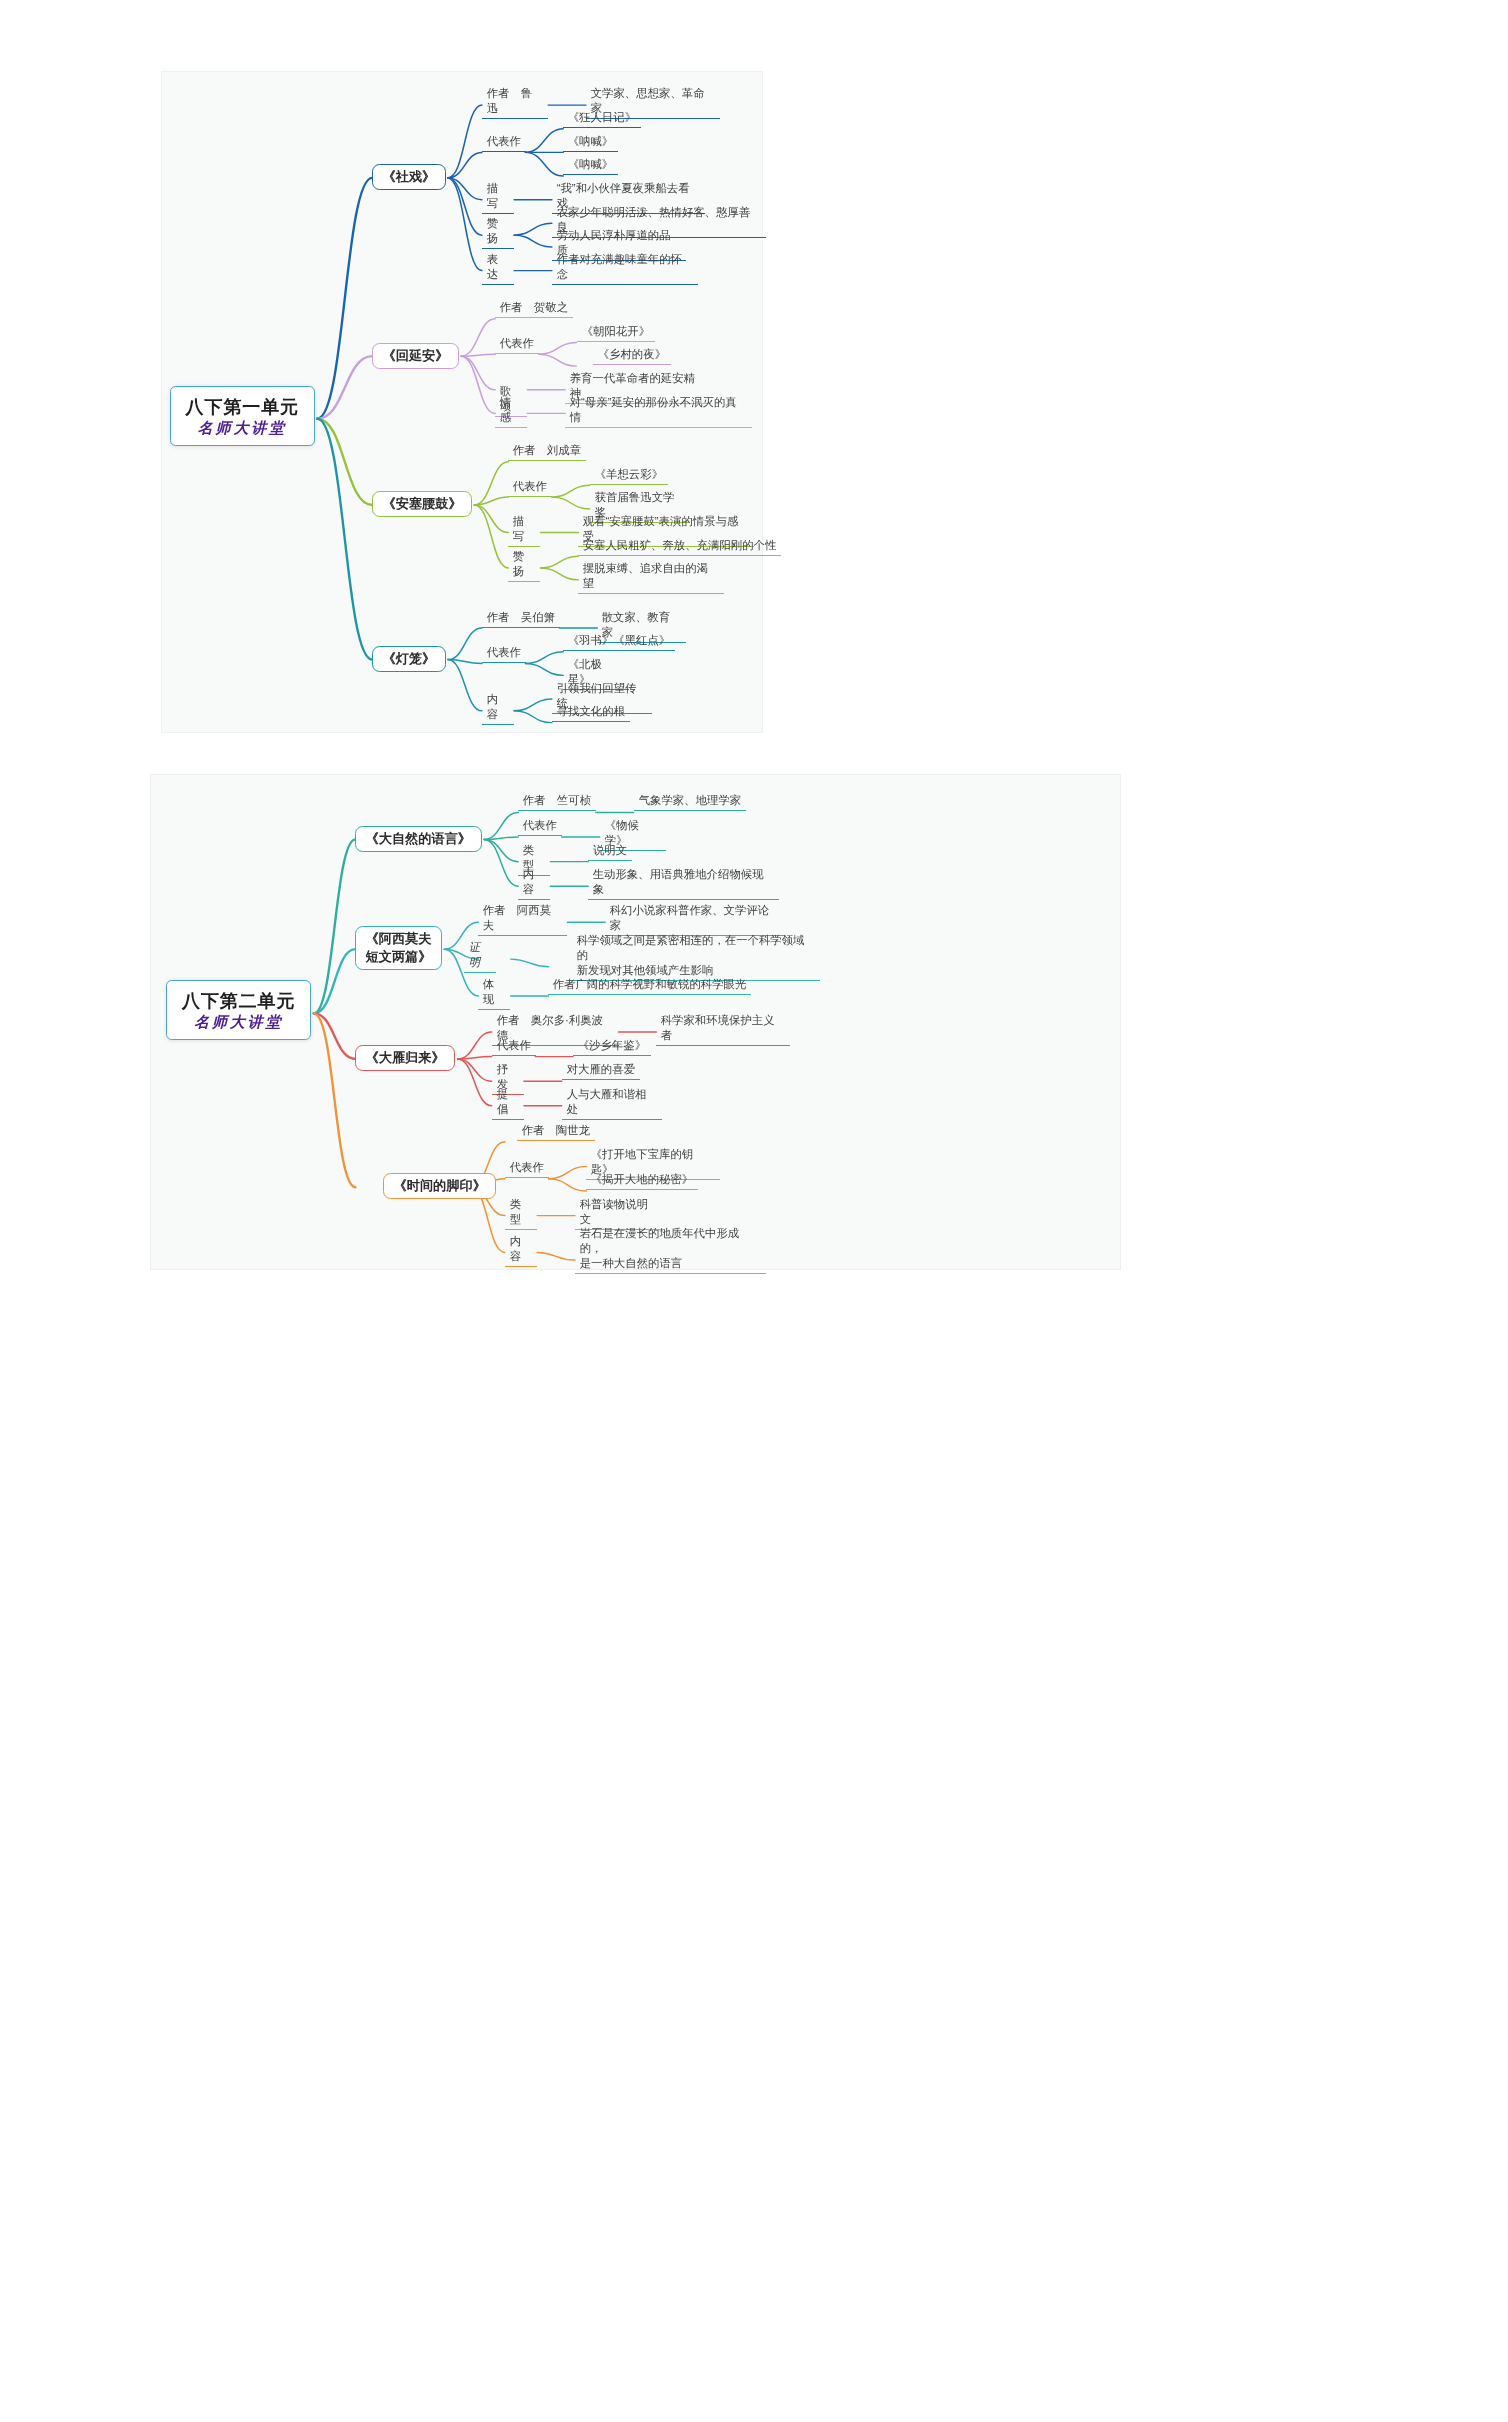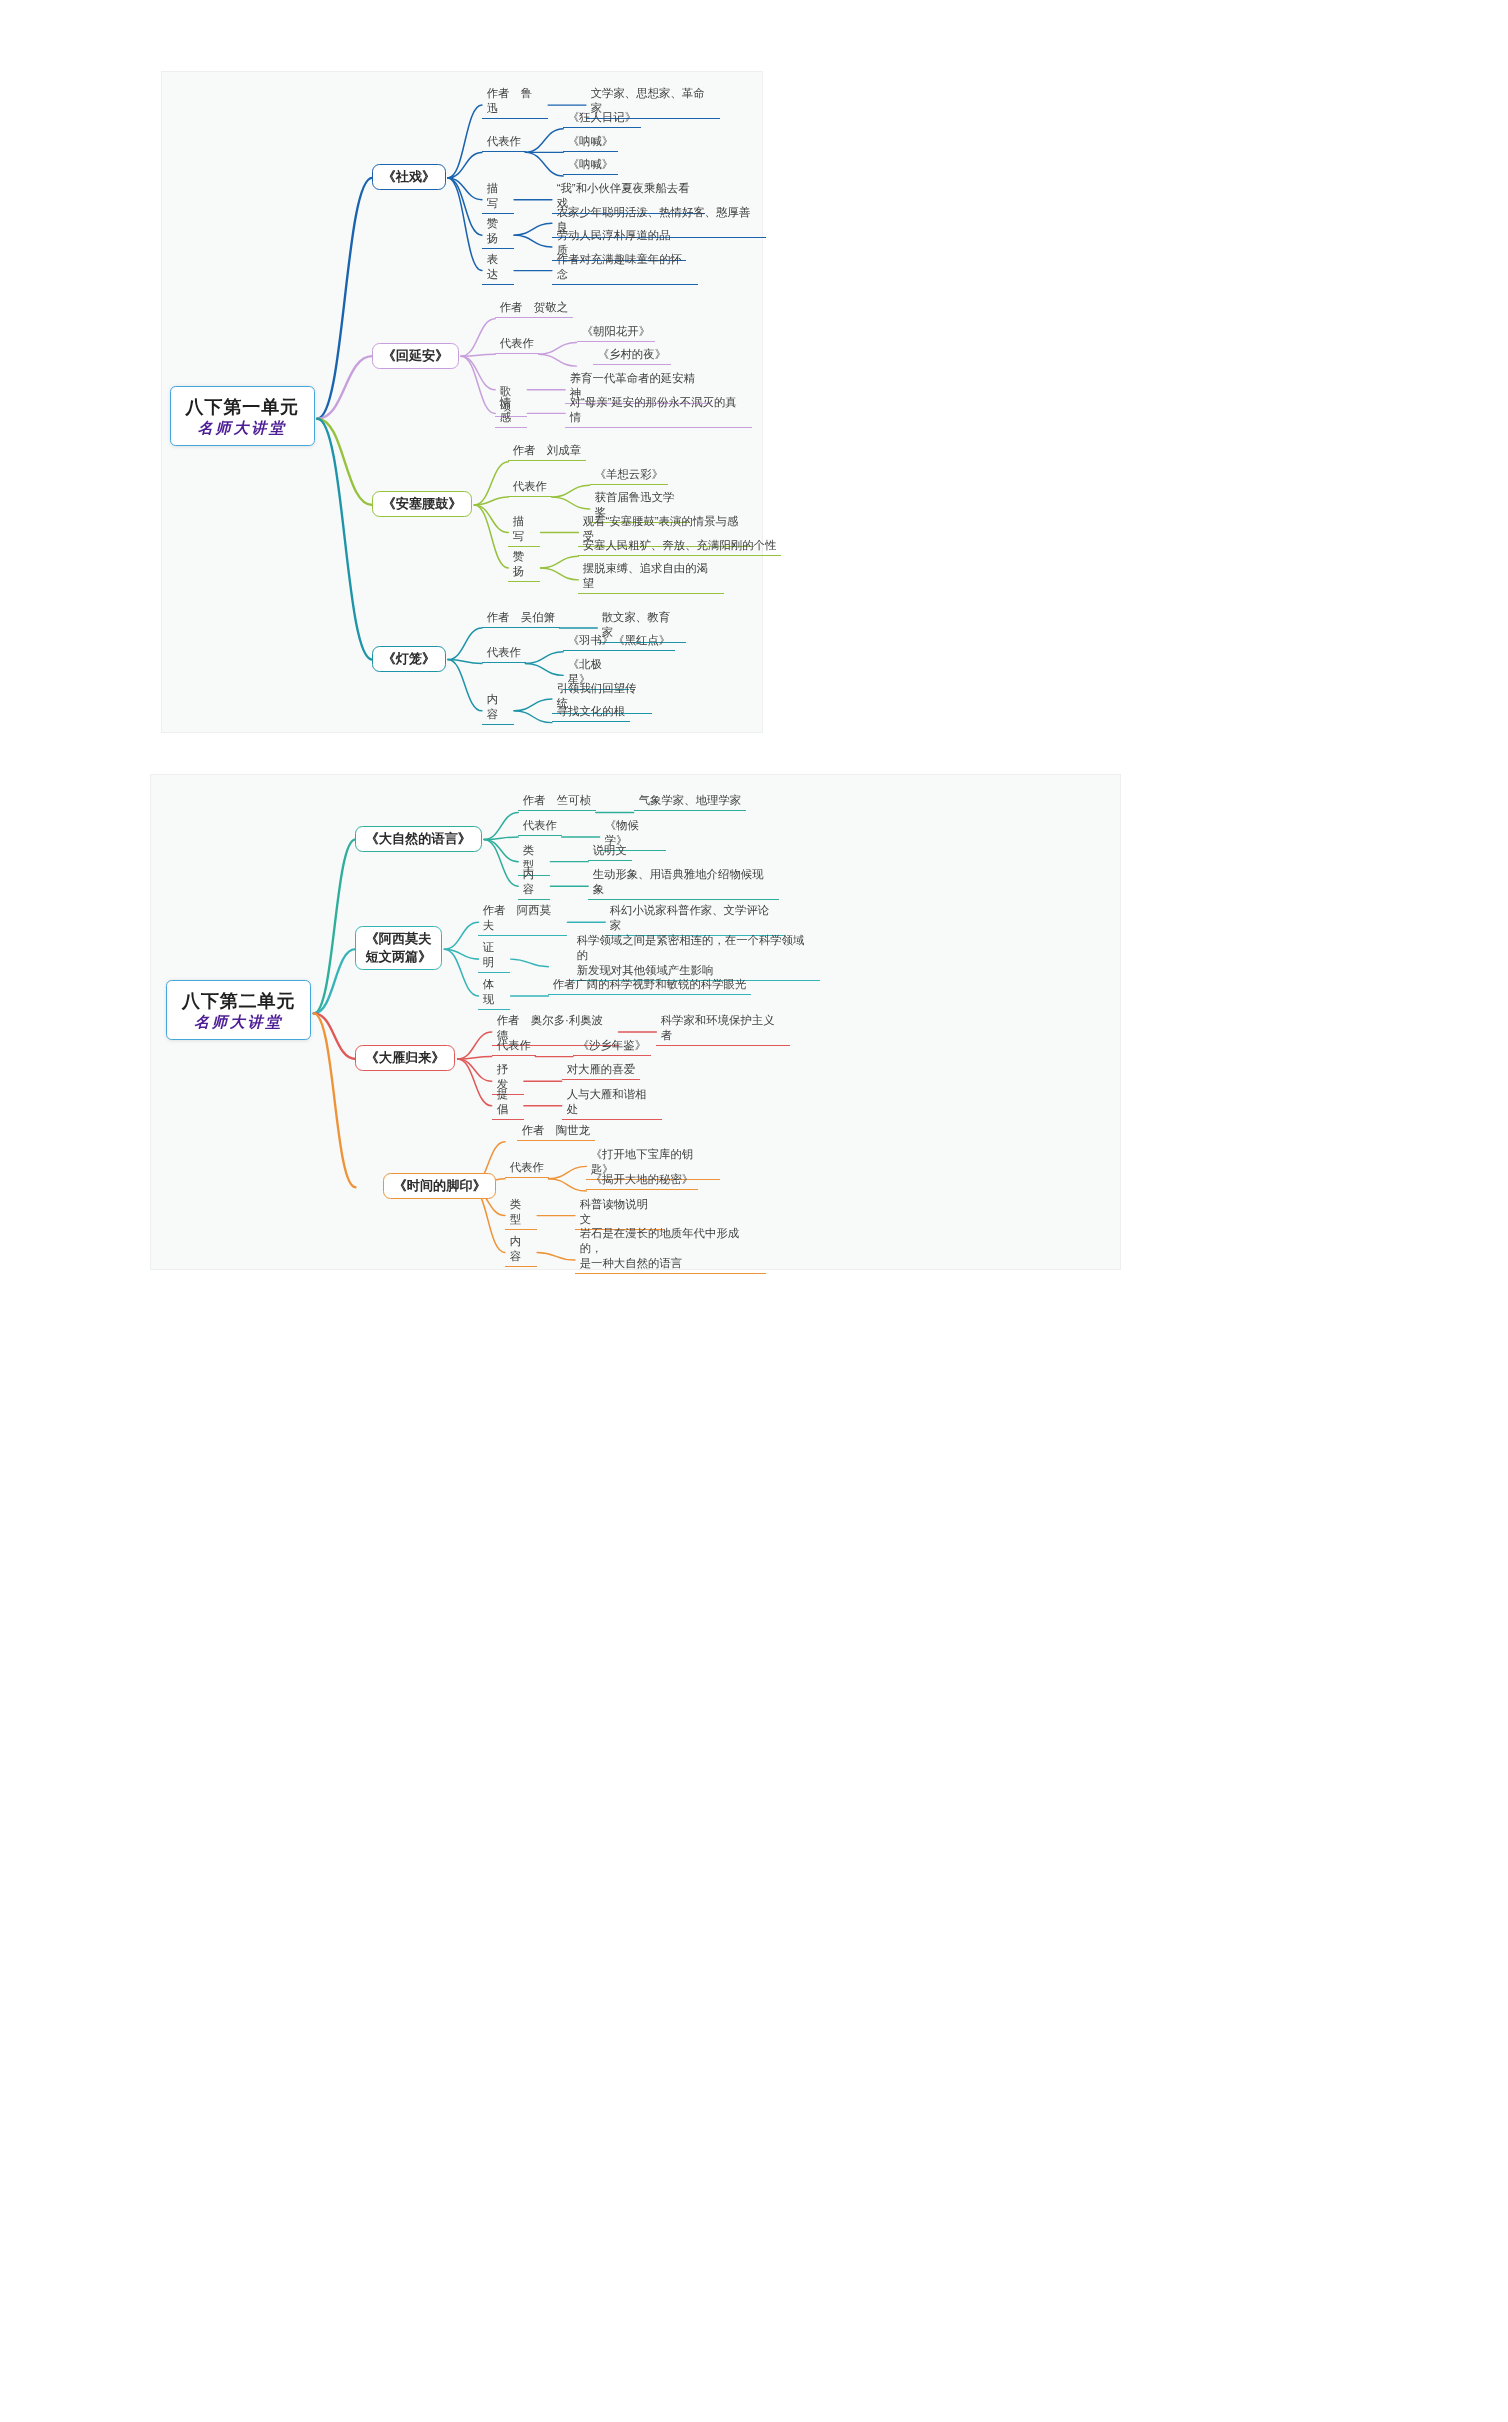--- a/index.html
+++ b/index.html
@@ -159,28 +159,28 @@
       <div class="root-node" style="border-color: rgb(69, 166, 220); left: 15px; top: 205px;">
         <div class="root-title">八下第二单元</div>
         <div class="root-subtitle">名师大讲堂</div>
       </div>
       <div class="topic-node" style="border-color: rgb(47, 174, 156); left: 204px; top: 51px;">《大自然的语言》</div>
       <div class="text-node" style="border-bottom-color: rgb(47, 174, 156); width: 78px; left: 367px; top: 17.5px;">作者　竺可桢</div>
       <div class="text-node" style="border-bottom-color: rgb(47, 174, 156); width: 112px; left: 483px; top: 17.5px;">气象学家、地理学家</div>
       <div class="text-node" style="border-bottom-color: rgb(47, 174, 156); width: 44px; left: 367px; top: 42px;">代表作</div>
       <div class="text-node" style="border-bottom-color: rgb(47, 174, 156); width: 66px; left: 449px; top: 42px;">《物候学》</div>
       <div class="text-node" style="border-bottom-color: rgb(47, 174, 156); width: 32px; left: 367px; top: 67px;">类型</div>
-      <div class="text-node" style="border-bottom-color: rgb(47, 174, 156); width: 44px; left: 437px; top: 67px;">说明文</div>
+      <div class="text-node" style="border-bottom-color: rgb(47, 174, 156); width: 44px; left: 437px; top: 67px; text-align: center;">说明文</div>
       <div class="text-node" style="border-bottom-color: rgb(47, 174, 156); width: 32px; left: 367px; top: 91px;">内容</div>
       <div class="text-node" style="border-bottom-color: rgb(47, 174, 156); width: 191px; left: 437px; top: 91px;">生动形象、用语典雅地介绍物候现象</div>
       <div class="topic-node" style="border-color: rgb(53, 180, 184); left: 204px; top: 151px;">《阿西莫夫
 短文两篇》</div>
       <div class="text-node" style="border-bottom-color: rgb(53, 180, 184); width: 89px; left: 327px; top: 127px;">作者　阿西莫夫</div>
       <div class="text-node" style="border-bottom-color: rgb(53, 180, 184); width: 180px; left: 454px; top: 127px;">科幻小说家科普作家、文学评论家</div>
-      <div class="text-node" style="border-bottom-color: rgb(53, 180, 184); width: 32px; left: 327px; top: 164px;">证明</div>
+      <div class="text-node" style="border-bottom-color: rgb(53, 180, 184); width: 32px; left: 313px; top: 164px; font-style: italic;">证明</div>
       <div class="text-node" style="border-bottom-color: rgb(53, 180, 184); width: 248px; left: 397px; top: 157px; margin-left: 24px;">科学领域之间是紧密相连的，在一个科学领域的
 新发现对其他领域产生影响</div>
       <div class="text-node" style="border-bottom-color: rgb(53, 180, 184); width: 32px; left: 327px; top: 201px;">体现</div>
       <div class="text-node" style="border-bottom-color: rgb(53, 180, 184); width: 203px; left: 397px; top: 201px;">作者广阔的科学视野和敏锐的科学眼光</div>
       <div class="topic-node" style="border-color: rgb(224, 88, 88); left: 204px; top: 270px;">《大雁归来》</div>
       <div class="text-node" style="border-bottom-color: rgb(224, 88, 88); width: 127px; left: 341px; top: 237px;">作者　奥尔多·利奥波德</div>
       <div class="text-node" style="border-bottom-color: rgb(224, 88, 88); width: 134px; left: 505px; top: 237px;">科学家和环境保护主义者</div>
       <div class="text-node" style="border-bottom-color: rgb(224, 88, 88); width: 44px; left: 341px; top: 262px;">代表作</div>
       <div class="text-node" style="border-bottom-color: rgb(224, 88, 88); width: 78px; left: 422px; top: 262px;">《沙乡年鉴》</div>
       <div class="text-node" style="border-bottom-color: rgb(224, 88, 88); width: 32px; left: 341px; top: 286px;">抒发</div>

